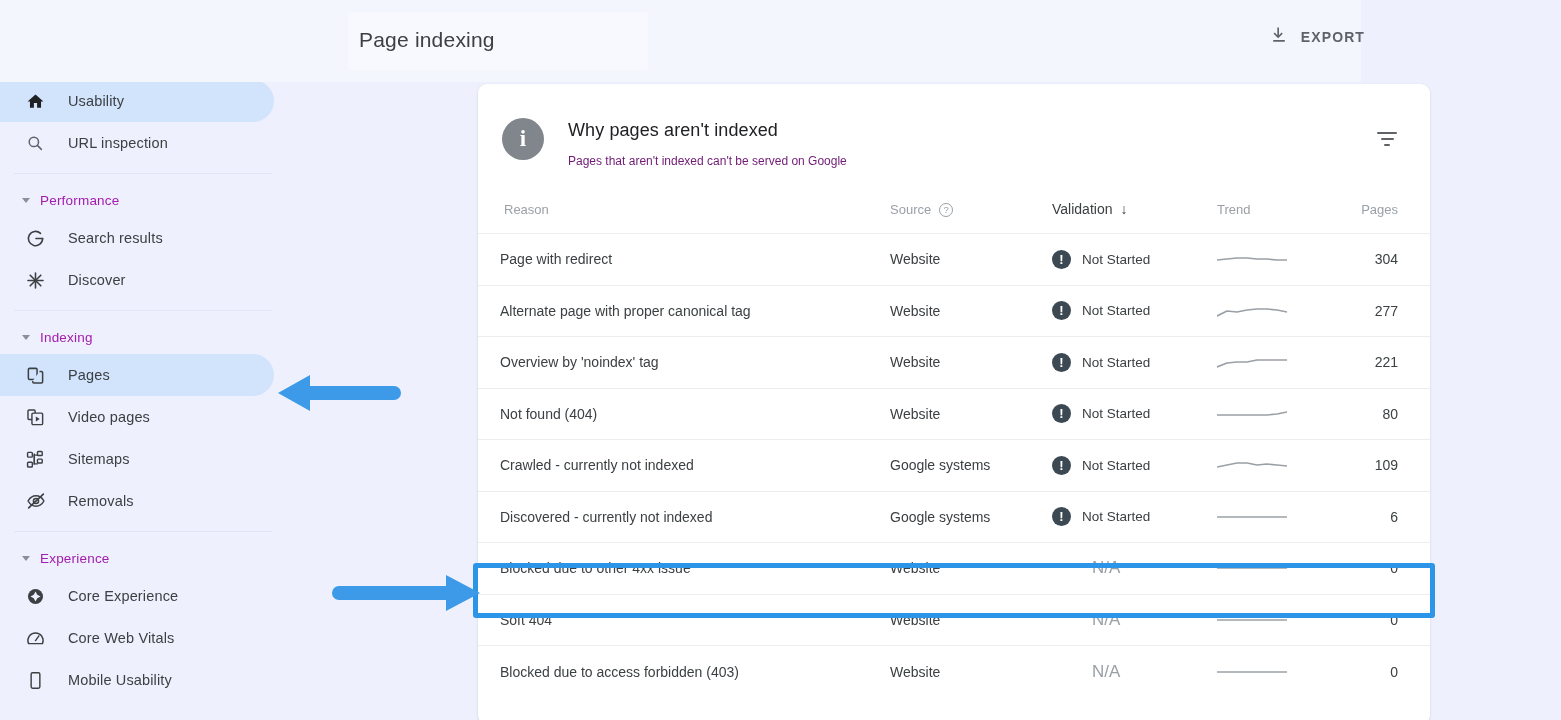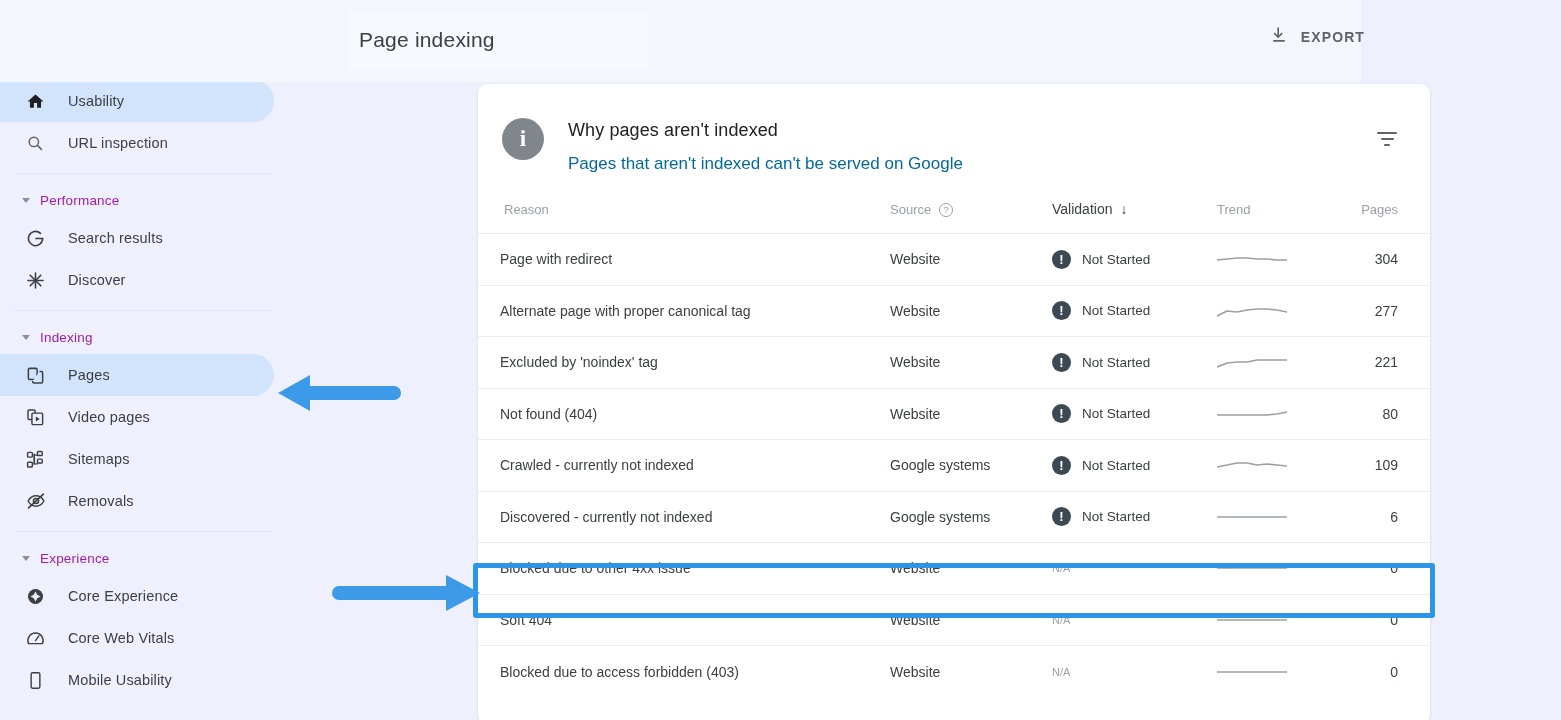--- a/index.html
+++ b/index.html
@@ -136,21 +136,21 @@
     display: flex; align-items: center; justify-content: center;
     color: #fff; font-size: 23px; font-weight: 700;
     font-family: "Liberation Serif", serif;
   }
   .card-title {
     position: absolute; left: 90px; top: 36px;
     font-size: 18px; color: #202124; letter-spacing: .1px;
   }
   .card-sub {
     position: absolute; left: 90px; top: 70px;
-    font-size: 17px; color: #0369a1;
+    font-size: 12px; color: #701a75;
   }
   .filter-btn {
     position: absolute; right: 29px; top: 44px;
     width: 28px; height: 22px;
     display: flex; flex-direction: column; align-items: center;
     justify-content: center; gap: 3.5px;
     cursor: pointer;
   }
   .filter-btn i { display: block; background: #5f6368; height: 2.6px; border-radius: 1px; }
   .filter-btn i:nth-child(1) { width: 20px; }
@@ -193,21 +193,21 @@
   .val-wrap { display: flex; align-items: center; gap: 11px; }
   .val-ico {
     width: 19px; height: 19px; border-radius: 50%;
     background: #3c4852;
     display: inline-flex; align-items: center; justify-content: center;
     color: #ffffff; font-size: 13px; font-weight: 700; line-height: 1;
     font-family: "Liberation Sans", sans-serif;
     flex: 0 0 19px;
   }
   .val-text { font-size: 13.5px; color: #3c4043; }
-  .val-na { font-size: 11px; color: #9aa0a6; }
+  .val-na { font-size: 17px; color: #9aa0a6; margin-left: 40px; }
   .td-trend { }
   .spark { display: block; }
   .td-pages { text-align: right; padding-right: 32px; color: #3c4043; font-size: 14px; }
 
   
   .hl-box {
     position: absolute;
     left: 473px; top: 563px;
     width: 962px; height: 55px;
     border: 5px solid #2d95e8;
@@ -465,21 +465,21 @@
               </span>
             </td>
             <td class="td-trend">
               <svg class="spark" width="70" height="22" viewBox="0 0 70 22">
                 <path d="M0.0 16.0 L10.0 11.0 L20.0 12.0 L30.0 10.0 L40.0 9.0 L50.0 9.0 L60.0 10.0 L70.0 12.0" fill="none" stroke="#9aa0a6" stroke-width="1.7" stroke-linecap="round" stroke-linejoin="round"></path>
               </svg>
             </td>
             <td class="td-pages">277</td>
           </tr>
           <tr>
-            <td class="td-reason">Excluded by 'noindex' tag</td>
+            <td class="td-reason">Overview by 'noindex' tag</td>
             <td class="td-source">Website</td>
             <td class="td-validation">
               <span class="val-wrap">
                 <span class="val-ico">!</span>
                 <span class="val-text">Not Started</span>
               </span>
             </td>
             <td class="td-trend">
               <svg class="spark" width="70" height="22" viewBox="0 0 70 22">
                 <path d="M0.0 16.0 L10.0 12.0 L20.0 11.0 L30.0 11.0 L40.0 9.0 L50.0 9.0 L60.0 9.0 L70.0 9.0" fill="none" stroke="#9aa0a6" stroke-width="1.7" stroke-linecap="round" stroke-linejoin="round"></path>

